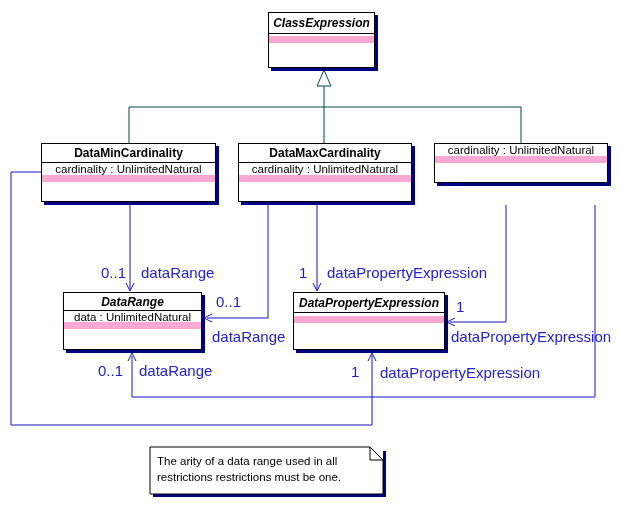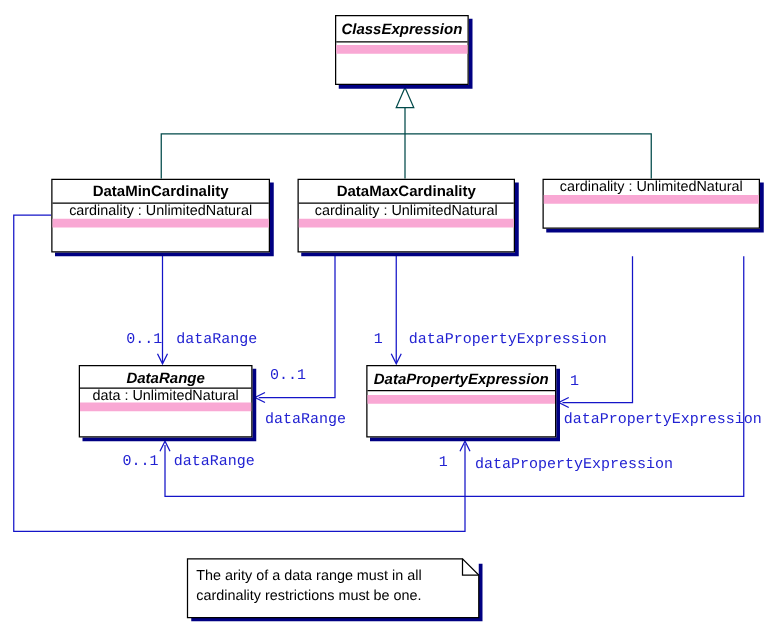--- a/index.html
+++ b/index.html
@@ -16,21 +16,21 @@
     font-weight:bold;font-size:12px;text-align:center;
     border-bottom:1px solid #000000;display:flex;align-items:center;justify-content:center;
     color:#000000;box-sizing:border-box;
   }
   .cls-title.abstract{font-style:italic;}
   .cls-attrs{border-bottom:7px solid #f9a8d4;box-sizing:border-box;
     display:flex;align-items:center;justify-content:center;}
   .cls-attr{font-size:11.5px;color:#000000;white-space:nowrap;}
   .cls-ops{box-sizing:border-box;}
   .edge-label{
-    position:absolute;z-index:3;font-size:12px;color:#2222d2;white-space:nowrap;font-family:Liberation Mono, monospace;
+    position:absolute;z-index:3;font-size:15px;color:#2222d2;white-space:nowrap;
   }
   .note-text{
     position:absolute;z-index:3;font-size:11.5px;line-height:16px;color:#000000;
   }
 </style>
 </head>
 <body>
 
 <div id="canvas">
 
@@ -124,15 +124,15 @@
 
   <span class="edge-label" style="left:216px;top:293px;">0..1</span>
   <span class="edge-label" style="left:212px;top:328px;">dataRange</span>
 
   <span class="edge-label" style="left:456px;top:298px;">1</span>
   <span class="edge-label" style="left:451px;top:328px;">dataPropertyExpression</span>
 
   <span class="edge-label" style="left:98px;top:362px;">0..1</span>
   <span class="edge-label" style="left:139px;top:362px;">dataRange</span>
 
-  <div class="note-text" style="left:157px;top:453px;width:215px;">The arity of a data range must in all cardinality restrictions must be one.</div>
+  <div class="note-text" style="left:157px;top:453px;width:215px;">The arity of a data range used in all restrictions restrictions must be one.</div>
 
 </div>
 
 </body></html>

